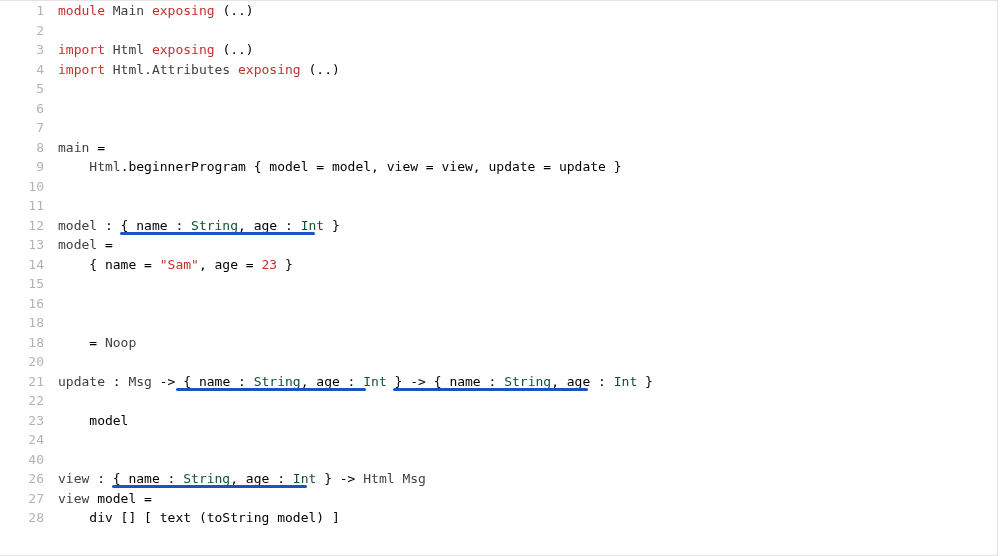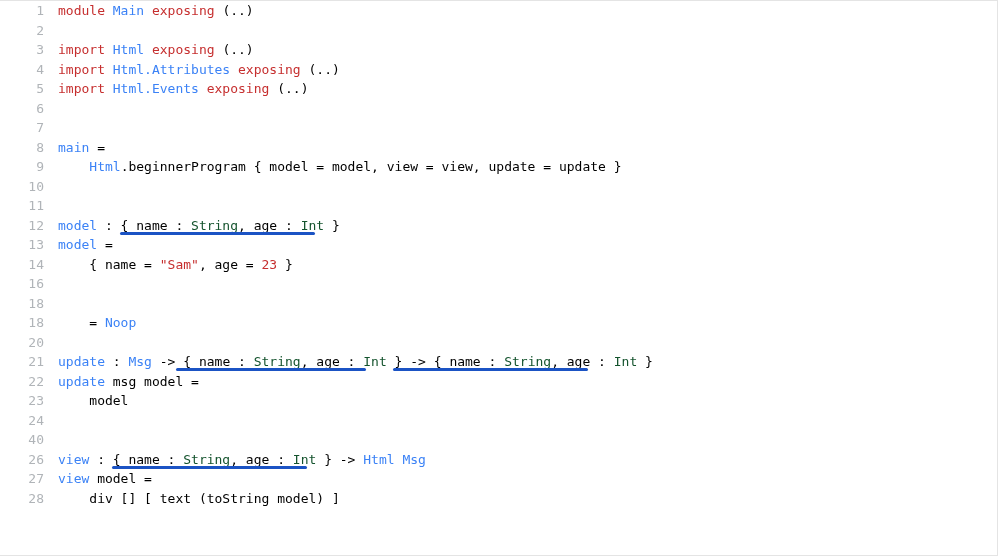--- a/index.html
+++ b/index.html
@@ -2,51 +2,52 @@
 <html><head>
 <meta charset="utf-8">
 <style>
   html,body{margin:0;padding:0;background:#fff;width:1000px;height:556px;overflow:hidden}
   body{font-family:Menlo,Consolas,'DejaVu Sans Mono','Courier New',monospace;font-size:13px;color:#000;position:relative}
   .editor{border-top:1px solid #e4e4e4;border-bottom:1px solid #e4e4e4;border-right:1px solid #e4e4e4;position:absolute;top:0;left:0;right:2px;bottom:0;overflow:hidden}
   .line{height:19.5px;display:flex;align-items:center;white-space:pre;user-select:none}
   .gutter{width:44px;text-align:right;color:#b0b4b8;padding-right:14px;flex-shrink:0;font-weight:400}
   .code{flex:1;position:relative}
   .kw{color:#c62f2f}       
-  .name{color:#3b82f6}     
+  .name{color:#404040}     
   .ty{color:#14532d}       
   .str{color:#c62f2f}      
   .num{color:#c62f2f}      
   .txt{color:#000}
   
   .ul{position:absolute;height:3px;background:#1b53c4;border-radius:2px;bottom:-2px}
 </style>
 </head>
 <body>
 
 <div class="editor" id="editor">
     <div class="line"><div class="gutter">1</div><div class="code"><span class="kw">module</span><span class="txt"> </span><span class="name">Main</span><span class="txt"> </span><span class="kw">exposing</span><span class="txt"> (..)</span></div></div>
     <div class="line"><div class="gutter">2</div><div class="code"><span class="txt"></span></div></div>
     <div class="line"><div class="gutter">3</div><div class="code"><span class="kw">import</span><span class="txt"> </span><span class="name">Html</span><span class="txt"> </span><span class="kw">exposing</span><span class="txt"> (..)</span></div></div>
     <div class="line"><div class="gutter">4</div><div class="code"><span class="kw">import</span><span class="txt"> </span><span class="name">Html.Attributes</span><span class="txt"> </span><span class="kw">exposing</span><span class="txt"> (..)</span></div></div>
-    <div class="line"><div class="gutter">5</div><div class="code"><span class="kw">import</span><span class="txt"> </span><span class="name">Html.Events</span><span class="txt"> </span><span class="kw">exposing</span><span class="txt"> (..)</span></div></div>
+    <div class="line"><div class="gutter">5</div></div>
     <div class="line"><div class="gutter">6</div><div class="code"><span class="txt"></span></div></div>
     <div class="line"><div class="gutter">7</div><div class="code"><span class="txt"></span></div></div>
     <div class="line"><div class="gutter">8</div><div class="code"><span class="name">main</span><span class="txt"> =</span></div></div>
     <div class="line"><div class="gutter">9</div><div class="code"><span class="txt">    </span><span class="name">Html</span><span class="txt">.beginnerProgram { model = model, view = view, update = update }</span></div></div>
     <div class="line"><div class="gutter">10</div><div class="code"><span class="txt"></span></div></div>
     <div class="line"><div class="gutter">11</div><div class="code"><span class="txt"></span></div></div>
     <div class="line"><div class="gutter">12</div><div class="code"><span class="name">model</span><span class="txt"> : { name : </span><span class="ty">String</span><span class="txt">, age : </span><span class="ty">Int</span><span class="txt"> }</span><div class="ul" style="left: 62px; width: 195px;"></div></div></div>
     <div class="line"><div class="gutter">13</div><div class="code"><span class="name">model</span><span class="txt"> =</span></div></div>
     <div class="line"><div class="gutter">14</div><div class="code"><span class="txt">    { name = </span><span class="str">"Sam"</span><span class="txt">, age = </span><span class="num">23</span><span class="txt"> }</span></div></div>
+    <div class="line"><div class="gutter">15</div><div class="code"><span class="txt"></span></div></div>
     <div class="line"><div class="gutter">16</div><div class="code"><span class="txt"></span></div></div>
     <div class="line"><div class="gutter">18</div></div>
     <div class="line"><div class="gutter">18</div><div class="code"><span class="txt">    = </span><span class="name">Noop</span></div></div>
     <div class="line"><div class="gutter">20</div><div class="code"><span class="txt"></span></div></div>
     <div class="line"><div class="gutter">21</div><div class="code"><span class="name">update</span><span class="txt"> : </span><span class="name">Msg</span><span class="txt"> -&gt; { name : </span><span class="ty">String</span><span class="txt">, age : </span><span class="ty">Int</span><span class="txt"> } -&gt; { name : </span><span class="ty">String</span><span class="txt">, age : </span><span class="ty">Int</span><span class="txt"> }</span><div class="ul" style="left: 118px; width: 190px;"></div><div class="ul" style="left: 335px; width: 195px;"></div></div></div>
-    <div class="line"><div class="gutter">22</div><div class="code"><span class="name">update</span><span class="txt"> msg model =</span></div></div>
+    <div class="line"><div class="gutter">22</div></div>
     <div class="line"><div class="gutter">23</div><div class="code"><span class="txt">    model</span></div></div>
     <div class="line"><div class="gutter">24</div><div class="code"><span class="txt"></span></div></div>
     <div class="line"><div class="gutter">40</div><div class="code"><span class="txt"></span></div></div>
     <div class="line"><div class="gutter">26</div><div class="code"><span class="name">view</span><span class="txt"> : { name : </span><span class="ty">String</span><span class="txt">, age : </span><span class="ty">Int</span><span class="txt"> } -&gt; </span><span class="name">Html</span><span class="txt"> </span><span class="name">Msg</span><div class="ul" style="left: 54px; width: 195px;"></div></div></div>
     <div class="line"><div class="gutter">27</div><div class="code"><span class="name">view</span><span class="txt"> model =</span></div></div>
     <div class="line"><div class="gutter">28</div><div class="code"><span class="txt">    div [] [ text (toString model) ]</span></div></div>
   </div>
 
 </body></html>

